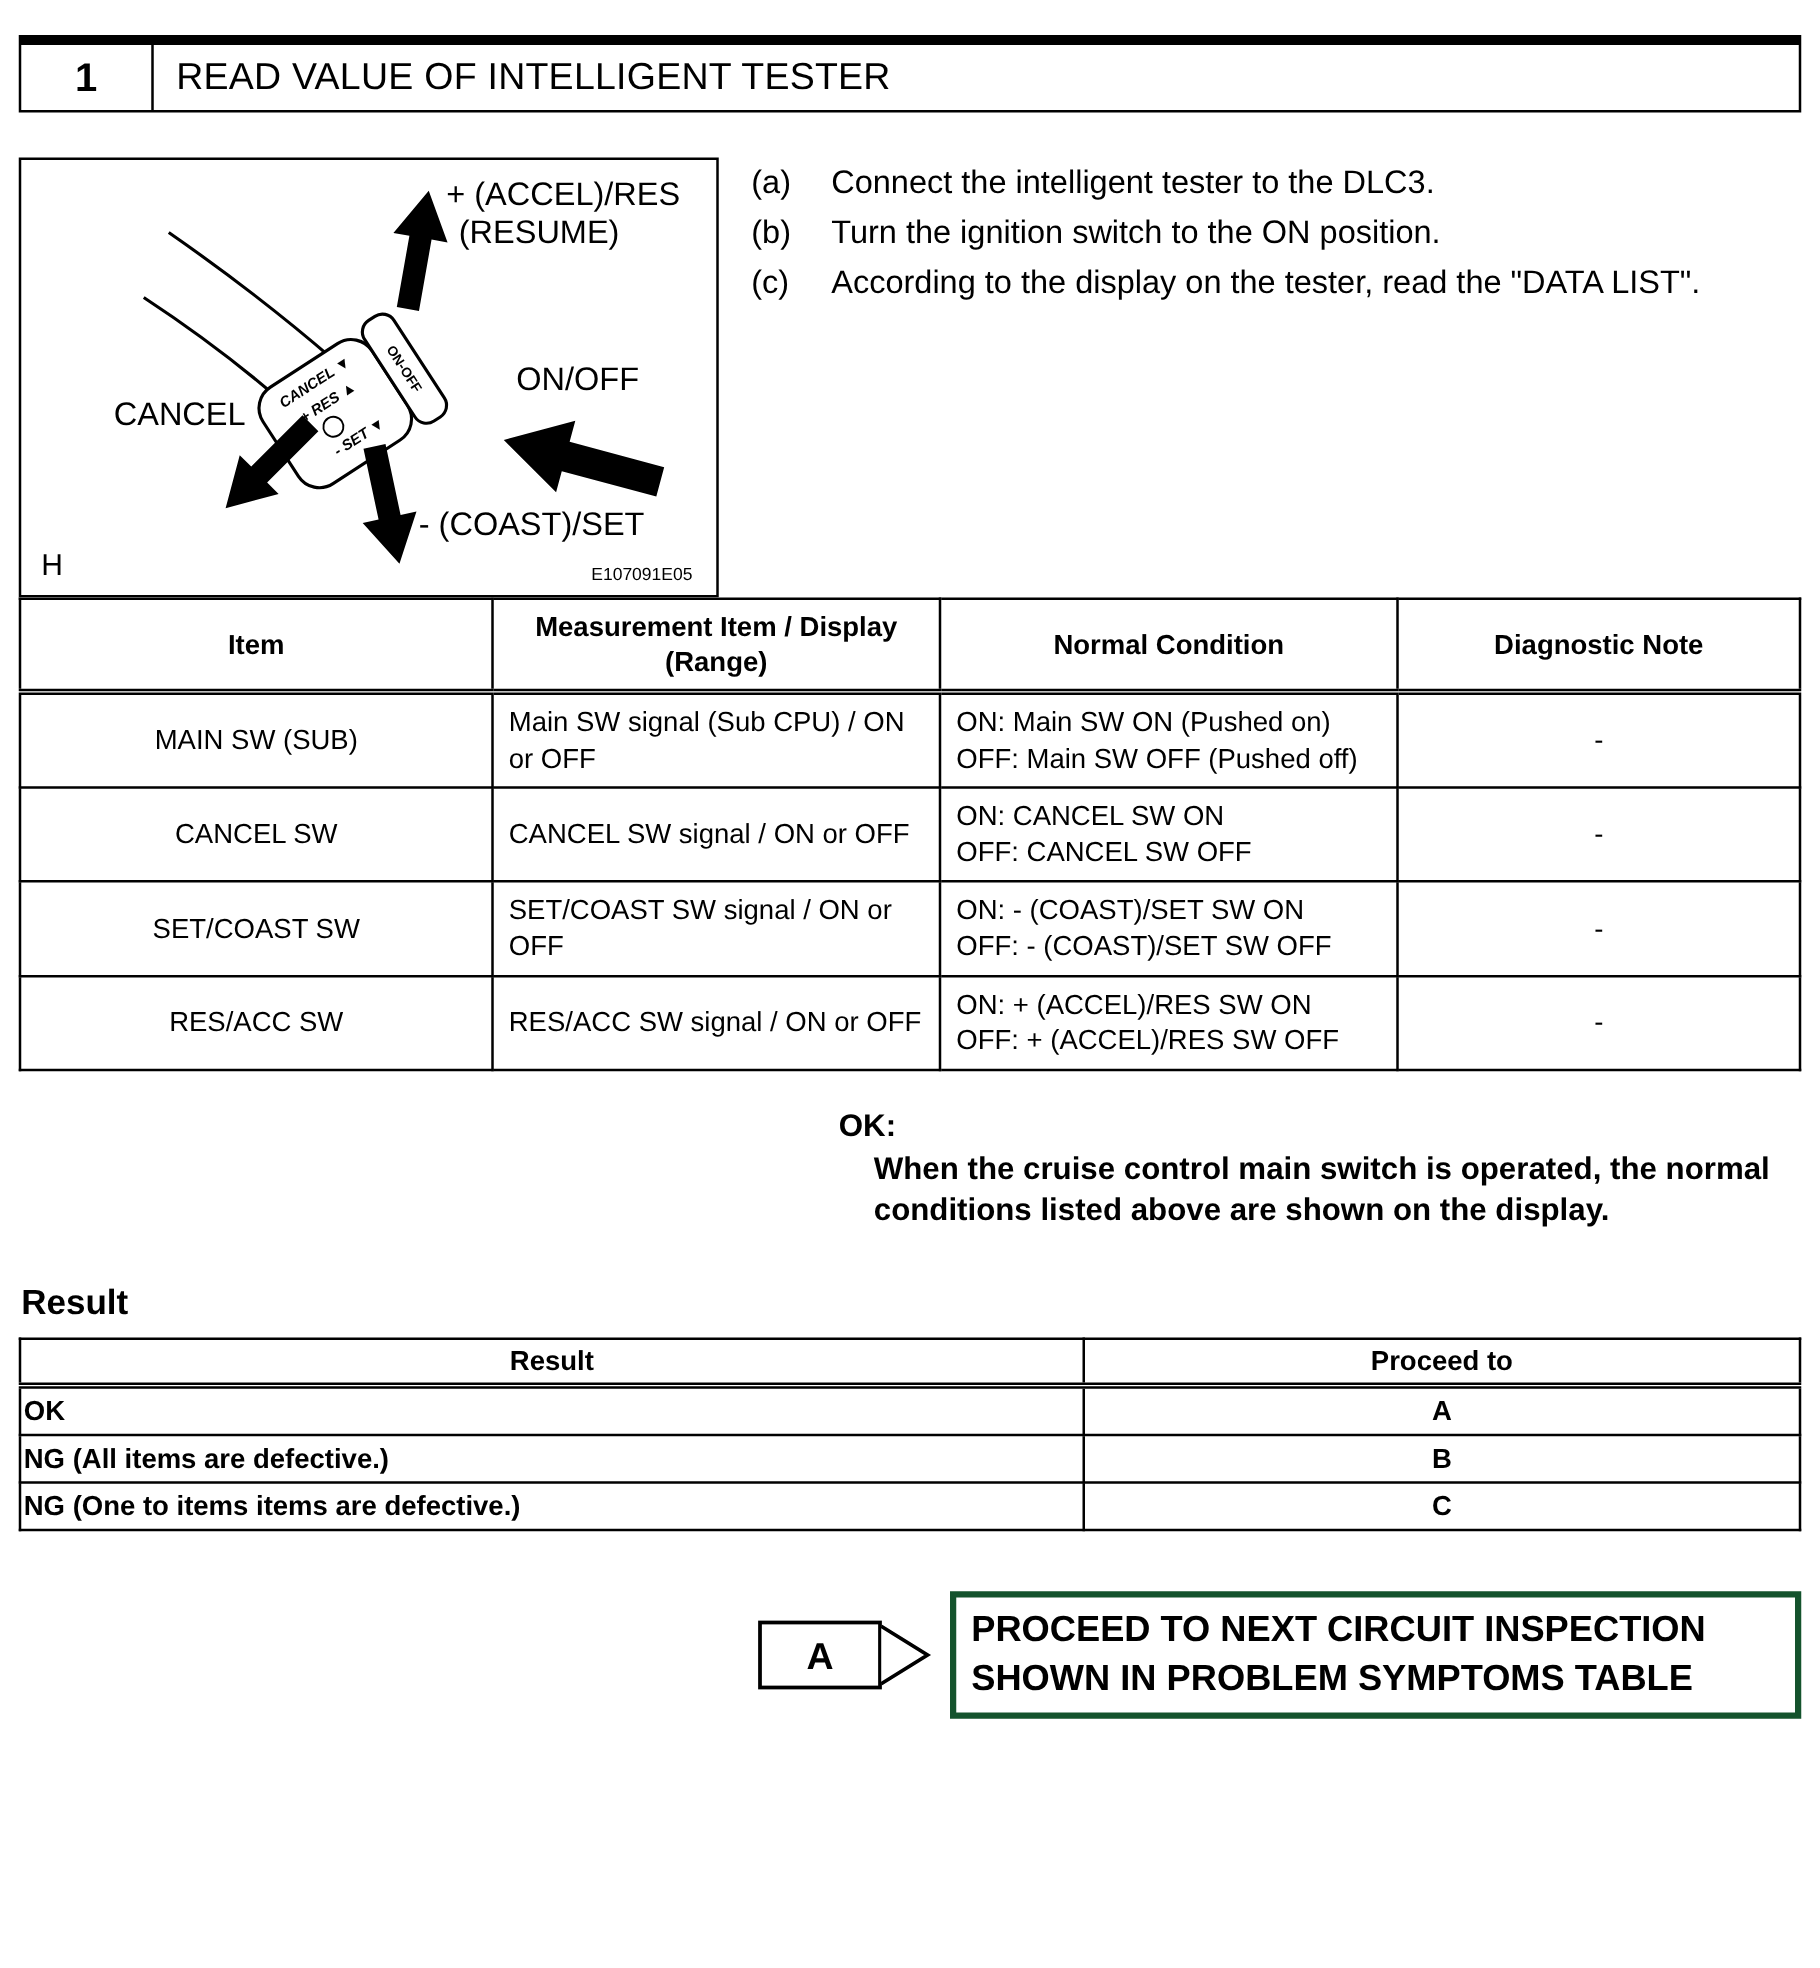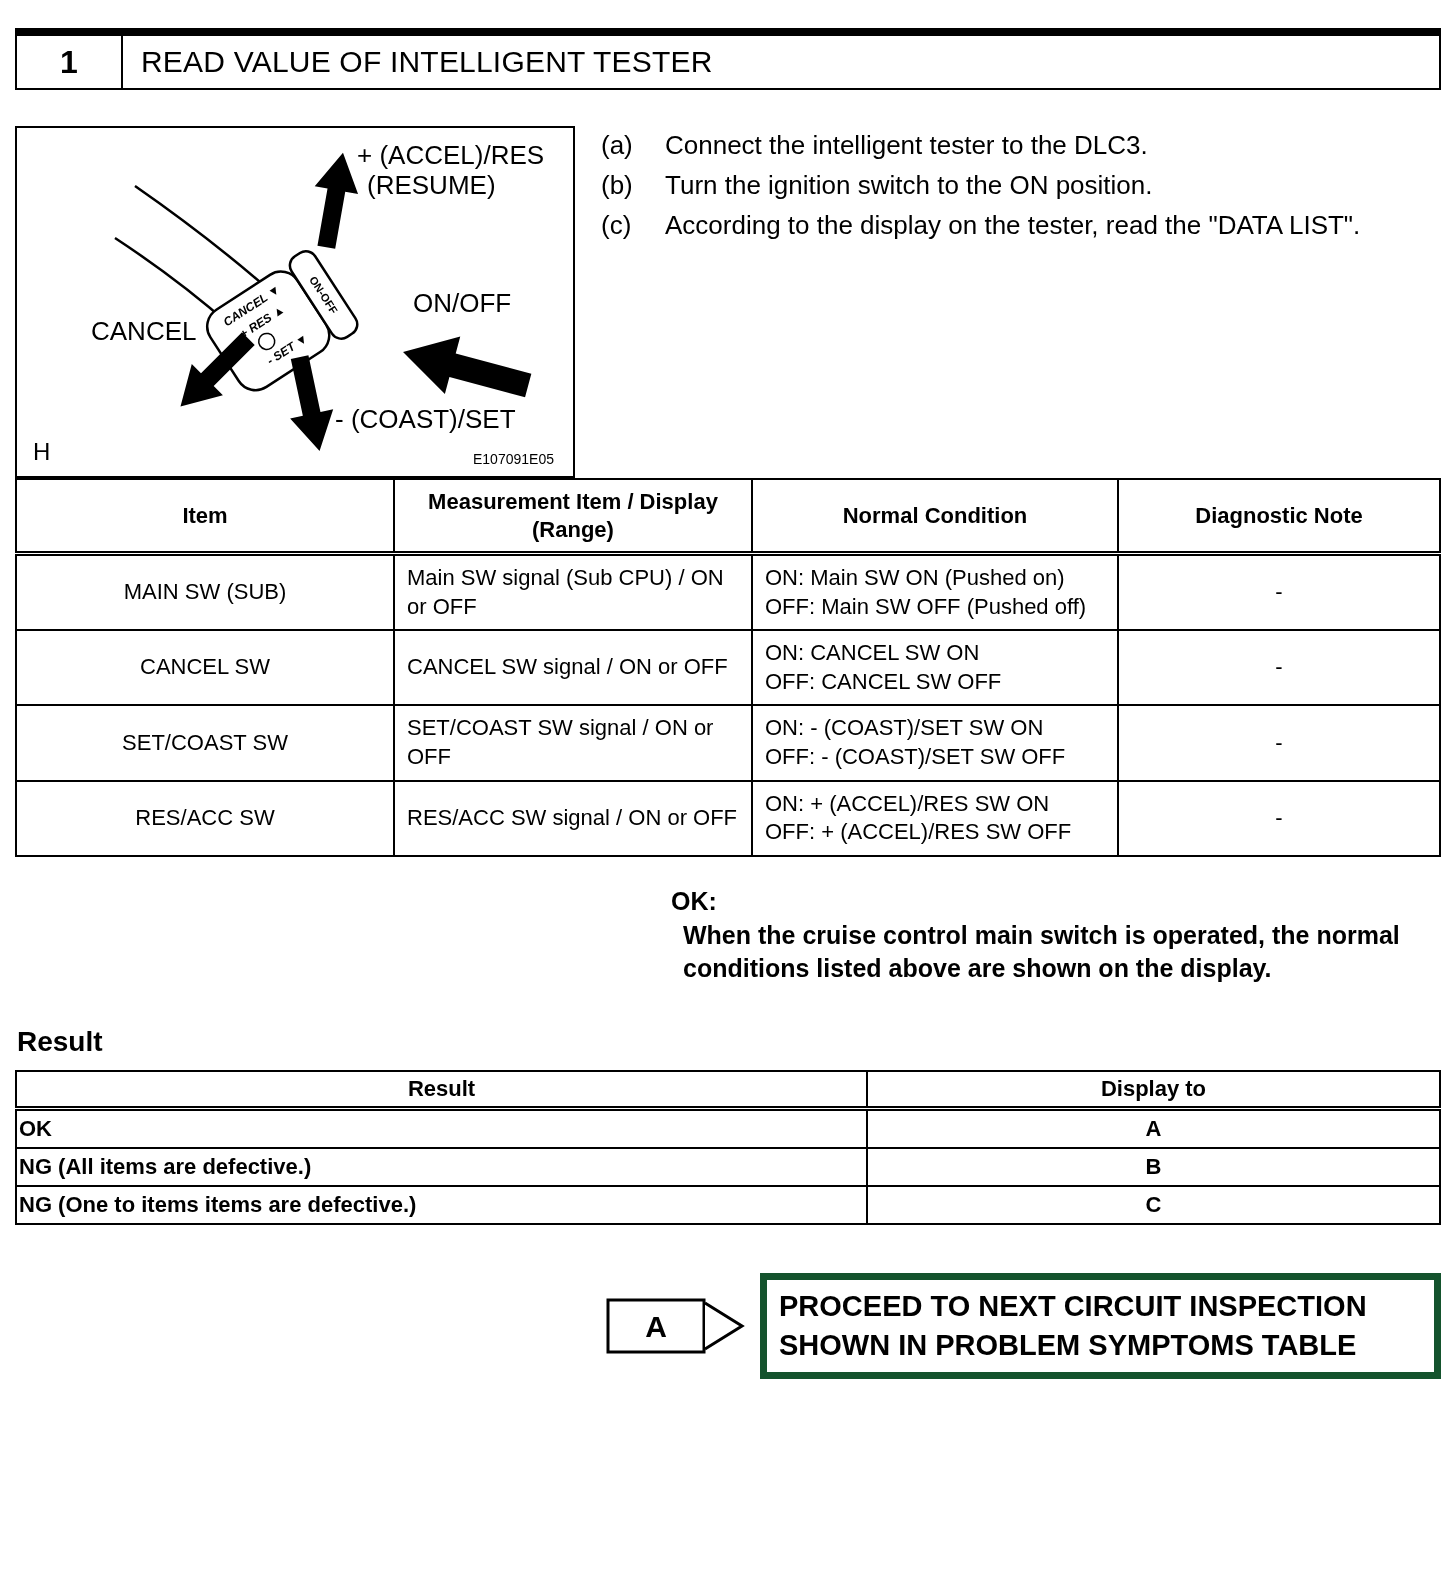--- a/index.html
+++ b/index.html
@@ -45,39 +45,39 @@
   .data-table td{
     border:2px solid #000;font-size:22px;padding:8px 12px;
     vertical-align:middle;line-height:1.3;
   }
   .data-table td.c-item{text-align:center;width:352px;}
   .data-table td.c-meas{width:332px;}
   .data-table td.c-norm{width:340px;white-space:pre-line;}
   .data-table td.c-note{text-align:center;}
   
   .ok-block{margin:28px 15px 0 671px;font-weight:bold;font-size:25px;line-height:1.35;}
-  .ok-text{margin-left:12px;width:724px;}
+  .ok-text{margin-left:28px;width:724px;}
   
   .result-heading{margin:40px 15px 12px 17px;font-weight:bold;font-size:28px;}
   .result-table th{
     border:2px solid #000;border-bottom:5px double #000;
     font-weight:bold;font-size:22px;padding:4px 8px;text-align:center;
   }
   .result-table td{
     border:2px solid #000;font-weight:bold;font-size:22px;padding:5px 2px;
   }
   .result-table td.c-res{width:845px;}
   .result-table td.c-pro{text-align:center;}
   
   .flow-row{display:flex;align-items:center;gap:14px;margin:0 15px 0 606px;}
   .flow-row.row-a{margin-top:48px;}
   .flow-shape{flex:none;}
   .flow-shape svg{display:block;}
   .action-box{
-    flex:1;border:7px solid #14532d;padding:7px 12px;
+    flex:1;border:5px solid #14532d;padding:7px 12px;
     font-weight:bold;font-size:29px;line-height:1.35;white-space:pre-line;
     box-sizing:border-box;
   }
 </style>
 </head>
 <body>
 
 <div class="page">
 
   <div class="step-header">
@@ -190,21 +190,21 @@
     <div>OK:</div>
     <div class="ok-text">When the cruise control main switch is operated, the normal conditions listed above are shown on the display.</div>
   </div>
 
   <div class="result-heading">Result</div>
 
   <table class="result-table">
     <thead>
       <tr>
         <th class="c-res">Result</th>
-        <th>Display to</th>
+        <th>Proceed to</th>
       </tr>
     </thead>
     <tbody>
       <tr>
         <td class="c-res">OK</td>
         <td class="c-pro">A</td>
       </tr>
       <tr>
         <td class="c-res">NG (All items are defective.)</td>
         <td class="c-pro">B</td>

